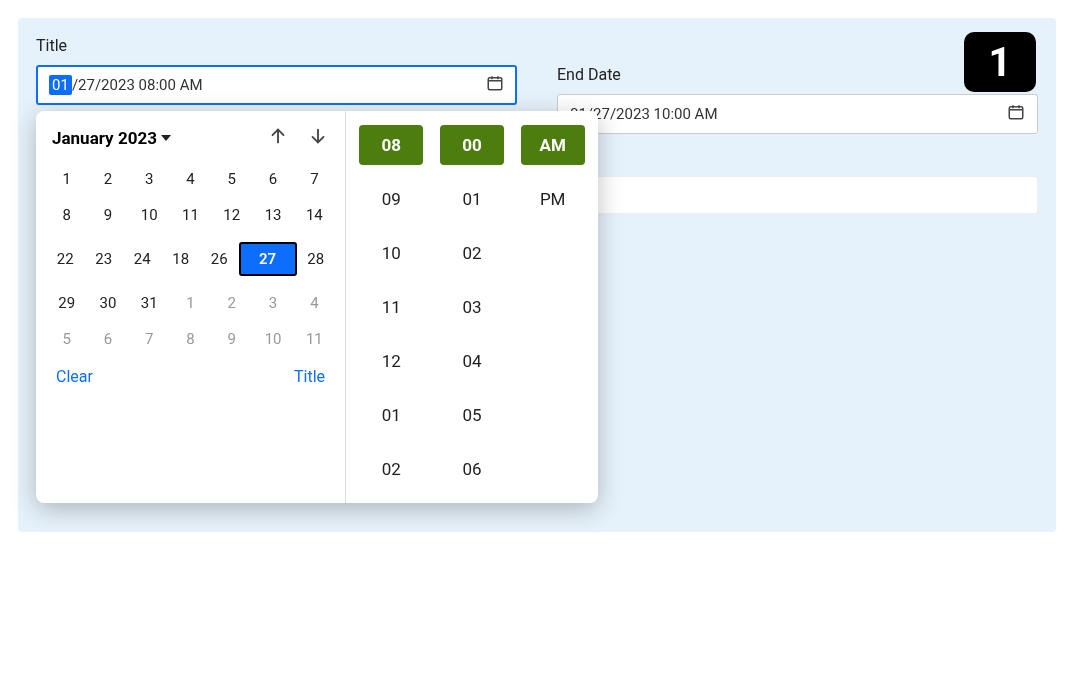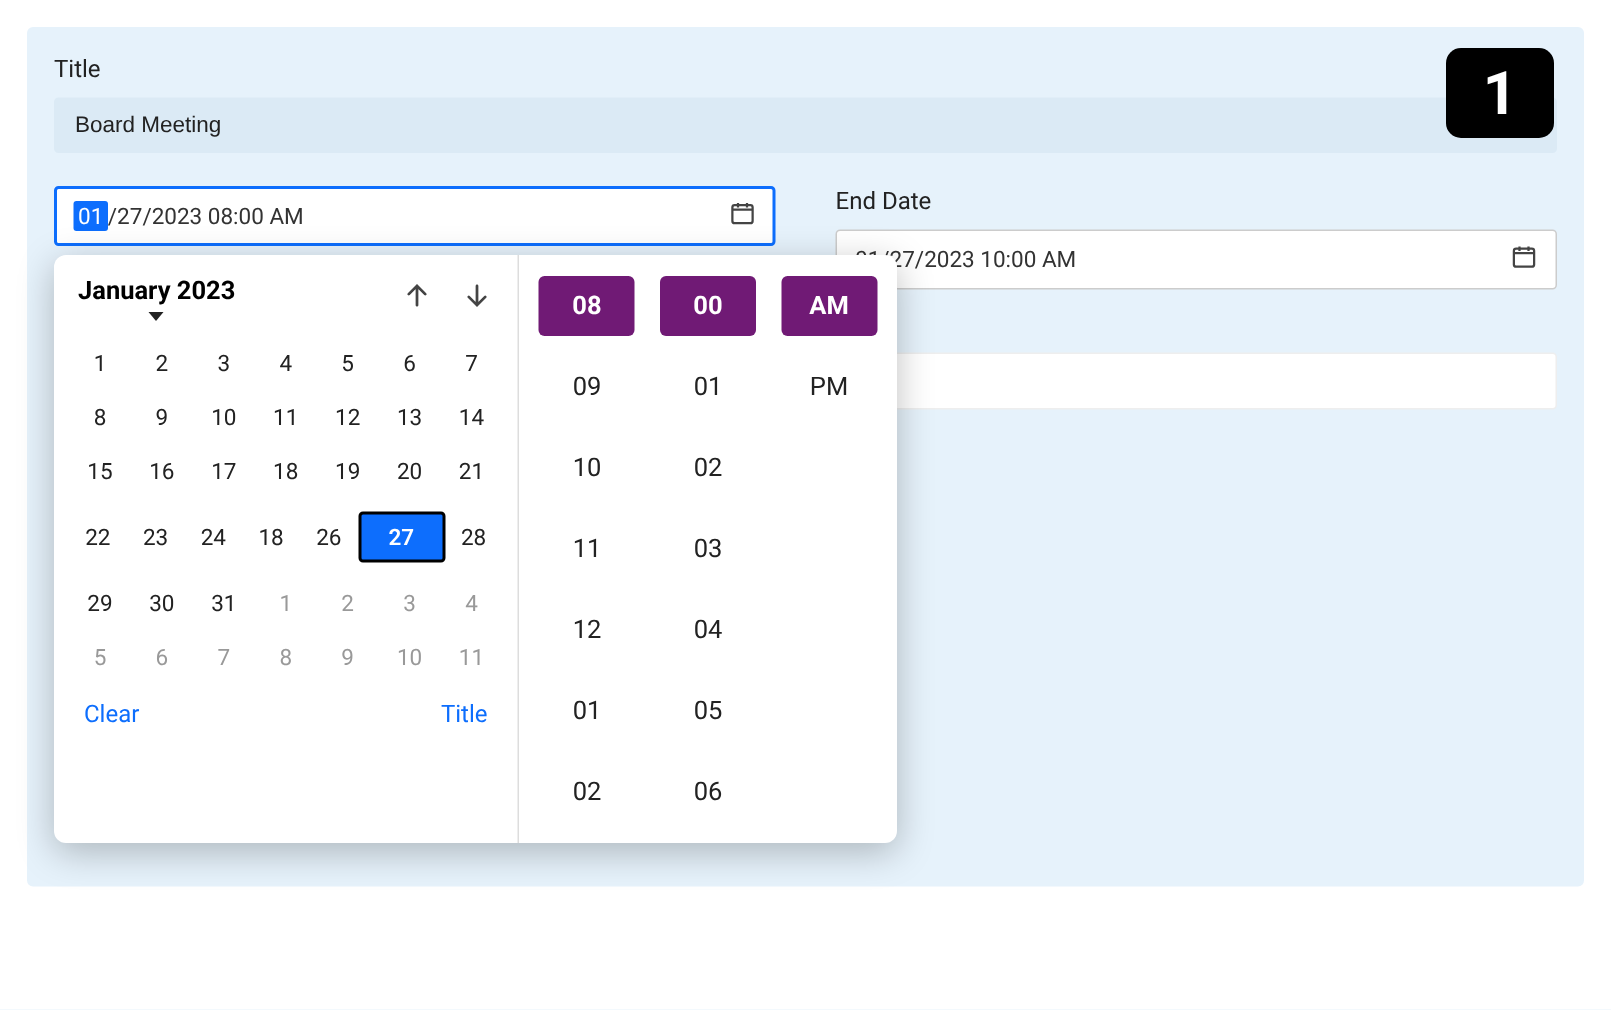--- a/index.html
+++ b/index.html
@@ -103,21 +103,20 @@
     align-items: center;
     padding: 0 6px 10px 6px;
   }
   .month-label {
     font-weight: 700;
     font-size: 17px;
     display: flex;
     align-items: center;
     gap: 4px;
     cursor: pointer;
-    flex-direction: column;
   }
   .caret-down {
     width: 0; height: 0;
     border-left: 5px solid transparent;
     border-right: 5px solid transparent;
     border-top: 6px solid #222;
     display: inline-block;
   }
   .cal-nav { margin-left: auto; display: flex; gap: 18px; }
   .cal-nav .arrow { cursor: pointer; }
@@ -176,33 +175,32 @@
     height: 40px;
     display: flex;
     align-items: center;
     justify-content: center;
     font-size: 17px;
     color: #222;
     border-radius: 4px;
     cursor: pointer;
   }
   .time-cell.selected {
-    background: #701a75;
+    background: #4d7c0f;
     color: #fff;
     font-weight: 700;
   }
 </style>
 </head>
 <body>
 
 <div class="panel">
   <div class="step-badge">1</div>
 
   <label class="field-label">Title</label>
-  <input class="title-input" value="Board Meeting" style="">
 
   <div class="row">
     <div class="col">
       <div class="date-input-wrap focused">
         <span class="date-value">
           <span class="month-sel">01</span><span>/27/2023 08:00 AM</span>
         </span>
         <span class="cal-icon">
           <svg viewBox="0 0 24 24" fill="none" stroke="#444" stroke-width="2">
               <rect x="3" y="5" width="18" height="16" rx="2"></rect>
@@ -269,43 +267,20 @@
                   <span>11</span>
                 </div>
                 <div class="day">
                   <span>12</span>
                 </div>
                 <div class="day">
                   <span>13</span>
                 </div>
                 <div class="day">
                   <span>14</span>
-                </div>
-              </div>
-              <div class="week-row">
-                <div class="day">
-                  <span>15</span>
-                </div>
-                <div class="day">
-                  <span>16</span>
-                </div>
-                <div class="day">
-                  <span>17</span>
-                </div>
-                <div class="day">
-                  <span>18</span>
-                </div>
-                <div class="day">
-                  <span>19</span>
-                </div>
-                <div class="day">
-                  <span>20</span>
-                </div>
-                <div class="day">
-                  <span>21</span>
                 </div>
               </div>
               <div class="week-row">
                 <div class="day">
                   <span>22</span>
                 </div>
                 <div class="day">
                   <span>23</span>
                 </div>
                 <div class="day">

